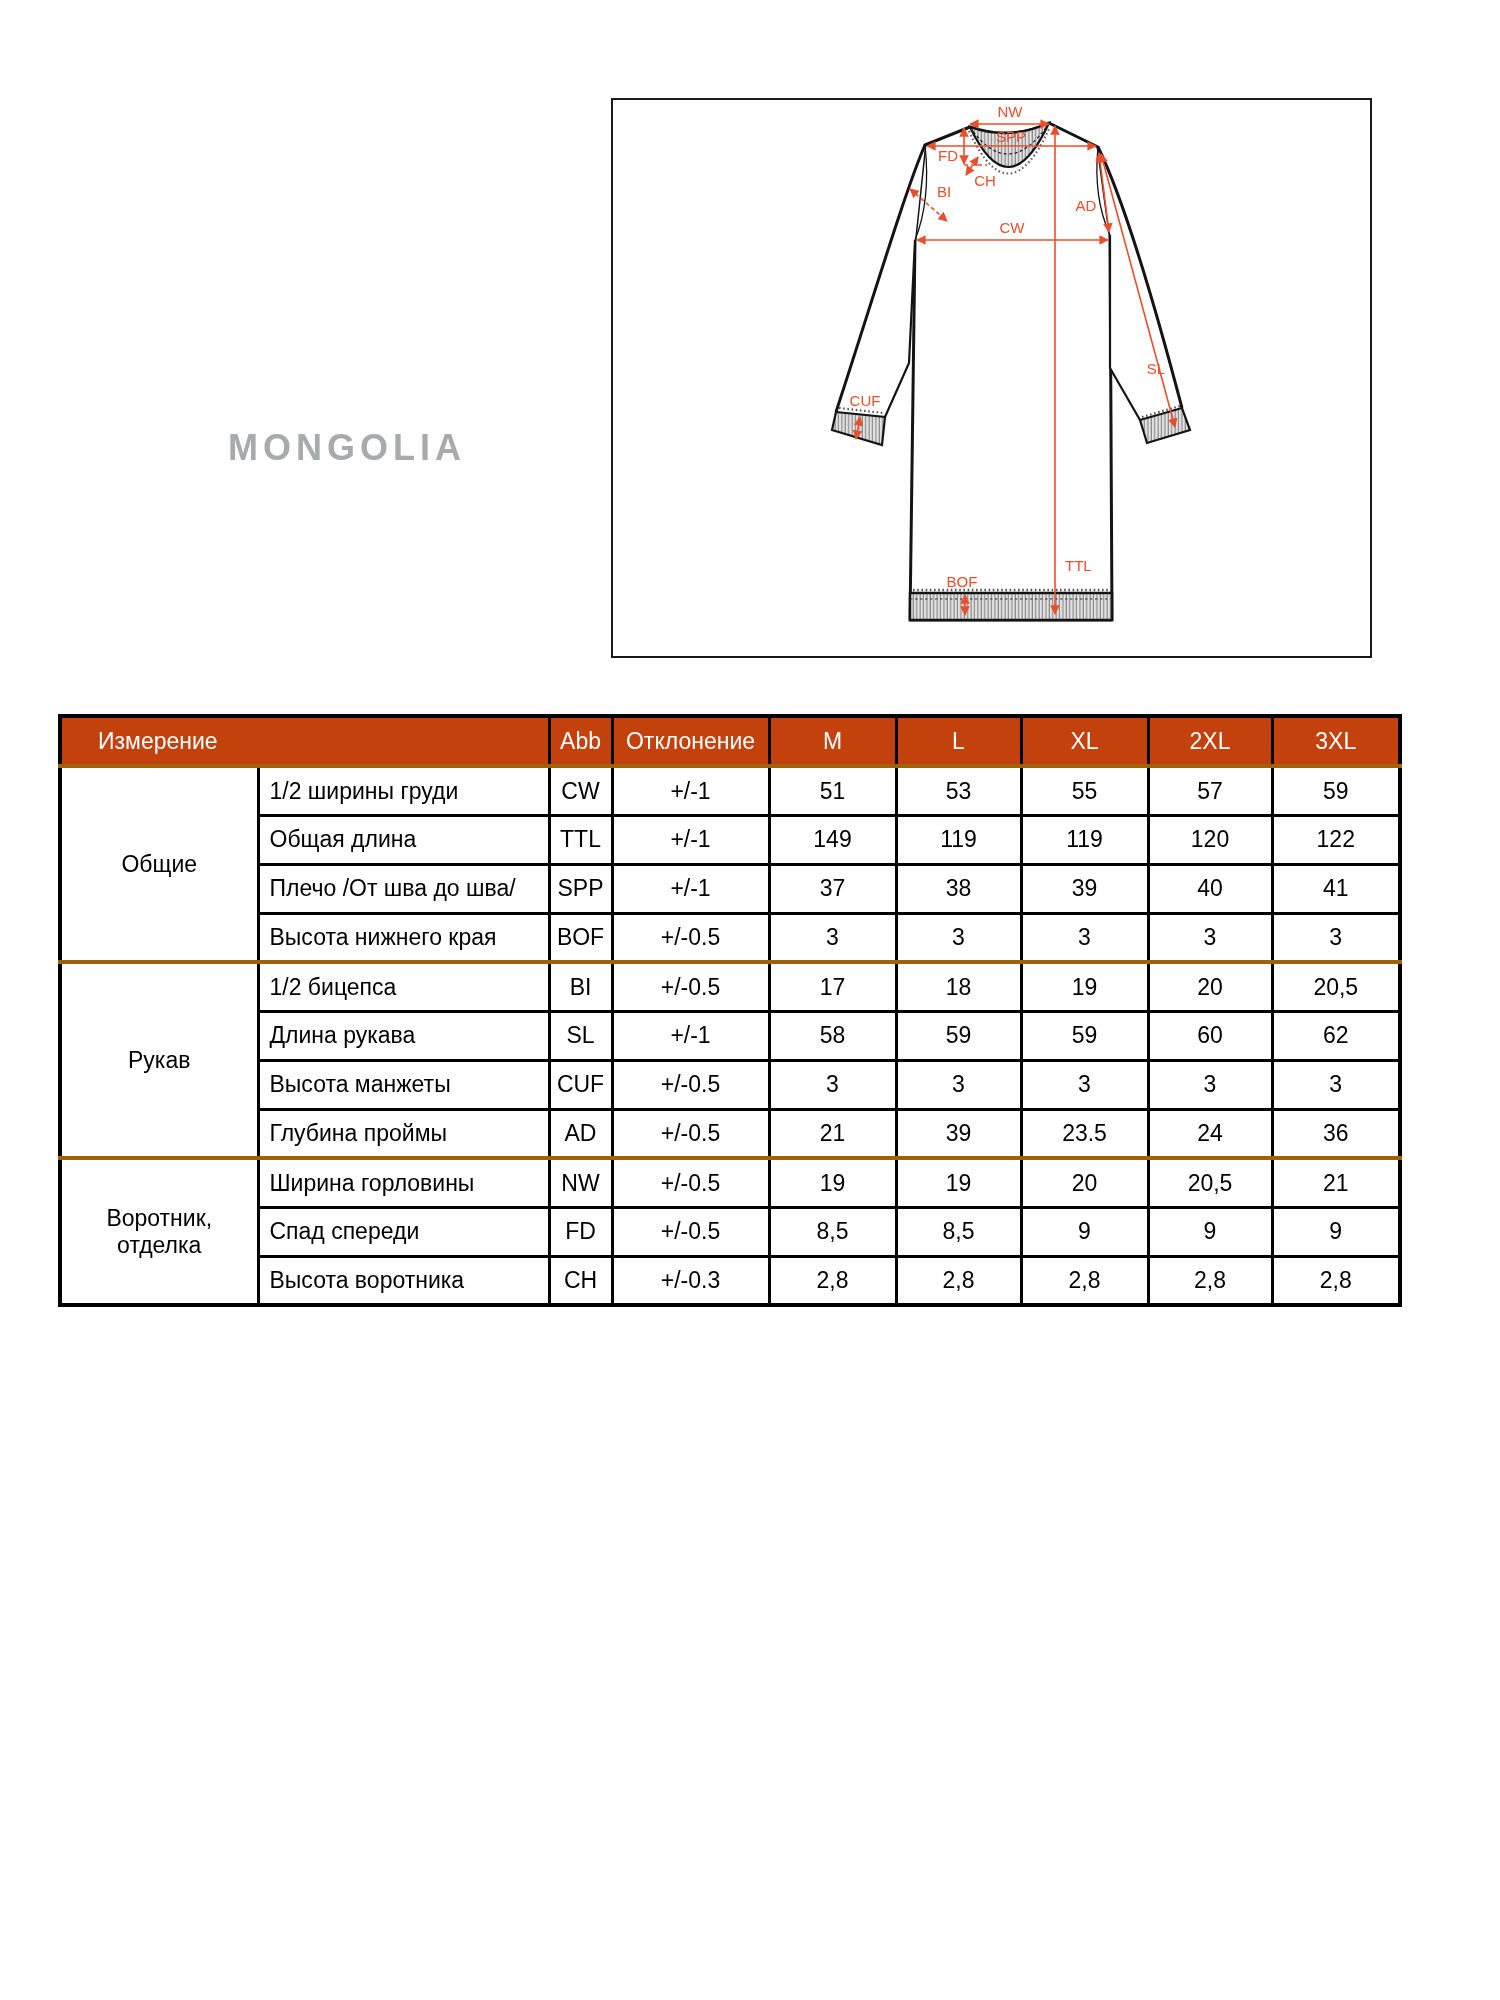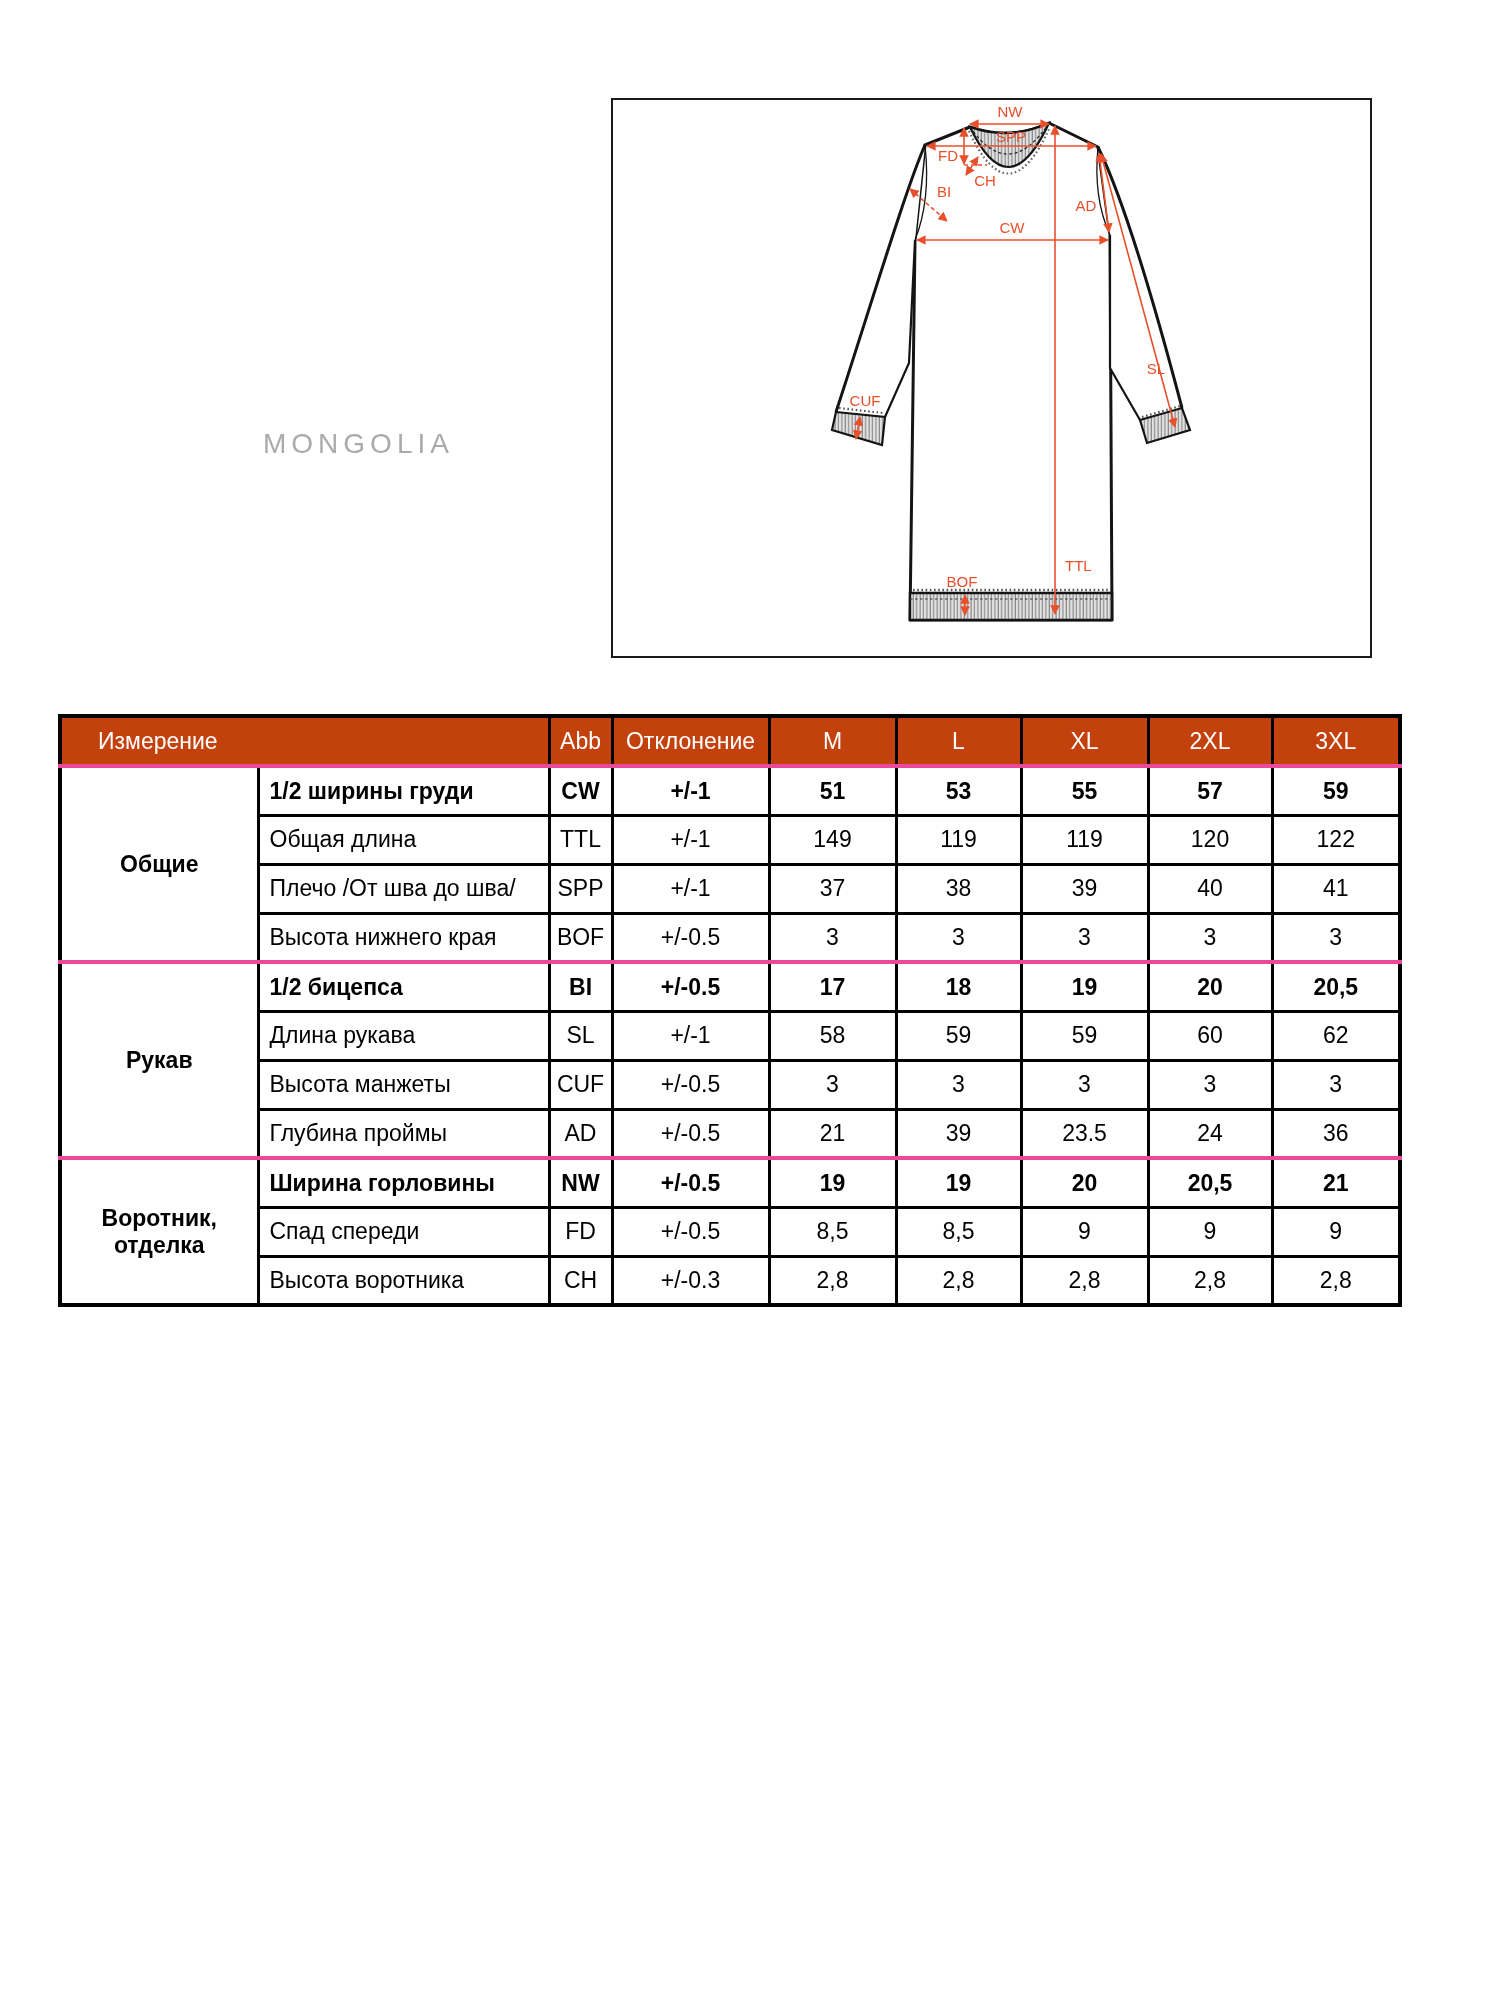--- a/index.html
+++ b/index.html
@@ -11,22 +11,22 @@
     overflow:hidden;
   }
   
   .brand-name{
     position:absolute;left:128px;top:309px;
     font-size:100px;line-height:1;letter-spacing:5px;
     color:#97999c;font-weight:400;white-space:nowrap;
   }
   .brand-sub{
     position:absolute;left:228px;top:430px;
-    font-size:28px;line-height:1;letter-spacing:5px;
-    color:#a8aaac;font-weight:400;white-space:nowrap;margin-left:35px;
+    font-size:36px;line-height:1;letter-spacing:5px;
+    color:#a8aaac;font-weight:700;white-space:nowrap;
   }
   
   .diagram-box{
     position:absolute;left:611px;top:98px;width:761px;height:560px;
     border:2px solid #1a1a1a;box-sizing:border-box;background:#fff;
   }
   .diagram-box svg{display:block;width:100%;height:100%;}
   .ann-text{
     font-family:"Liberation Sans",sans-serif;
     font-size:15px;
@@ -47,21 +47,21 @@
     box-sizing:border-box;
     background:#fff;
     line-height:1.15;
   }
   .size-table thead th{
     background:#c2410c;color:#fff;border-color:#000;height:50px;
   }
   .size-table thead th.h-meas{text-align:left;padding-left:36px;}
   .size-table td.name{text-align:left;padding-left:10px;}
   .size-table tr.group-start th,
-  .size-table tr.group-start td{border-top:4px solid #ec4899;font-weight:bold;}
+  .size-table tr.group-start td{border-top:4px solid #a16207;}
 </style>
 </head>
 <body>
 
 <div class="page">
 
   <div class="brand-sub">MONGOLIA</div>
 
   <div class="diagram-box">
     <svg viewBox="0 0 757 556">

